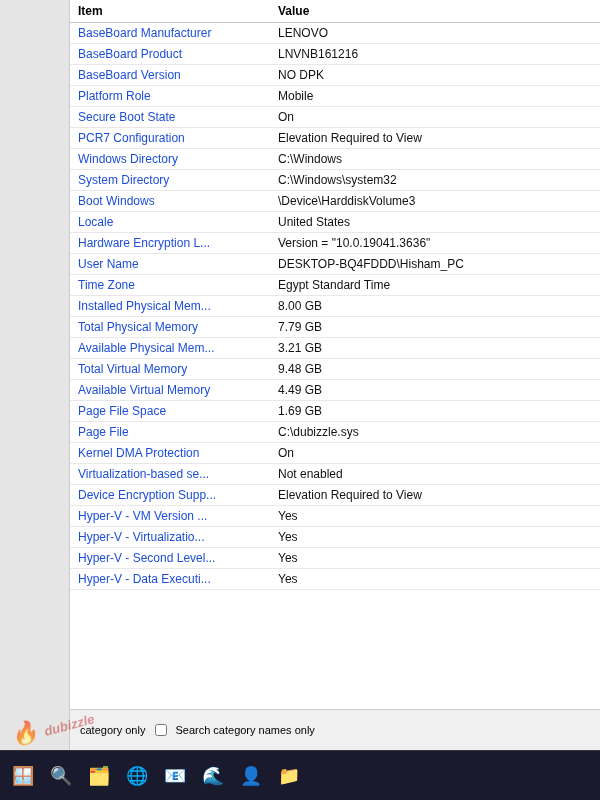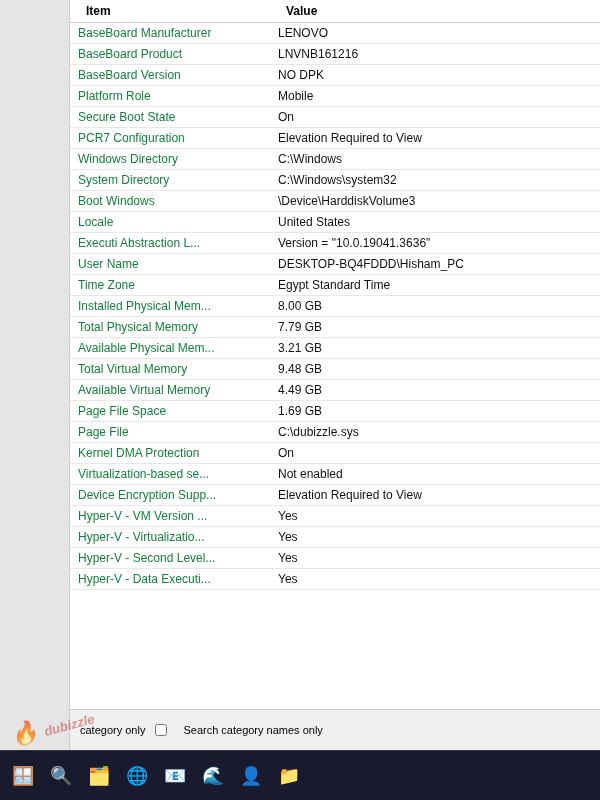--- a/index.html
+++ b/index.html
@@ -46,39 +46,39 @@
       font-size: 12px;
     }
 
     thead tr {
       background: #fff;
       border-bottom: 1px solid #ccc;
     }
 
     thead th {
       text-align: left;
-      padding: 4px 16px;
+      padding: 4px 8px;
       font-weight: 600;
       color: #000;
       font-size: 12px;
     }
 
     tbody tr {
       border-bottom: 1px solid #e8e8e8;
     }
 
     tbody td {
       padding: 3px 8px;
       font-size: 12px;
       color: #111;
       white-space: nowrap;
     }
 
     tbody td:first-child {
-      color: #15803d;
+      color: #1d4ed8;
       width: 200px;
       overflow: hidden;
       text-overflow: ellipsis;
     }
 
     tbody td:last-child {
       color: #111;
       margin-top: 48px;
     }
 
@@ -87,21 +87,21 @@
       border-top: 1px solid #ccc;
       padding: 14px 10px;
       display: flex;
       align-items: center;
       gap: 10px;
       font-size: 11px;
     }
 
     .checkbox-area {
       display: flex;
-      gap: 16px;
+      gap: 8px;
     }
 
     .checkbox-area input[type="checkbox"] {
       width: 12px;
       height: 12px;
     }
 
     .taskbar {
       height: 50px;
       background: #1a1a2e;
@@ -207,21 +207,21 @@
               </tr>
               <tr>
                 <td>Boot Windows</td>
                 <td>\Device\HarddiskVolume3</td>
               </tr>
               <tr>
                 <td>Locale</td>
                 <td>United States</td>
               </tr>
               <tr>
-                <td>Executi Abstraction L...</td>
+                <td>Hardware Encryption L...</td>
                 <td>Version = "10.0.19041.3636"</td>
               </tr>
               <tr>
                 <td>User Name</td>
                 <td>DESKTOP-BQ4FDDD\Hisham_PC</td>
               </tr>
               <tr>
                 <td>Time Zone</td>
                 <td>Egypt Standard Time</td>
               </tr>

